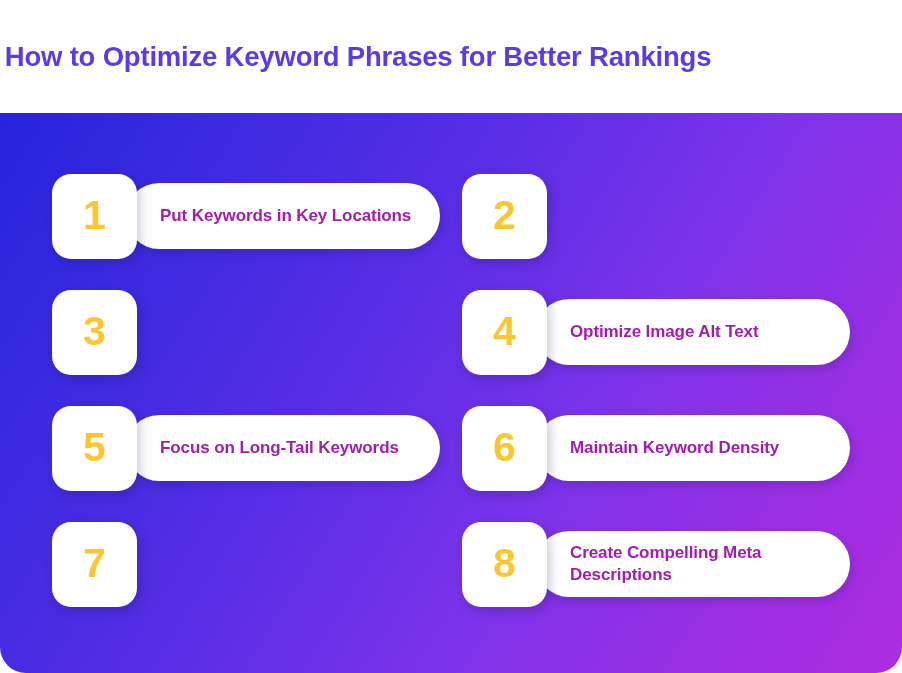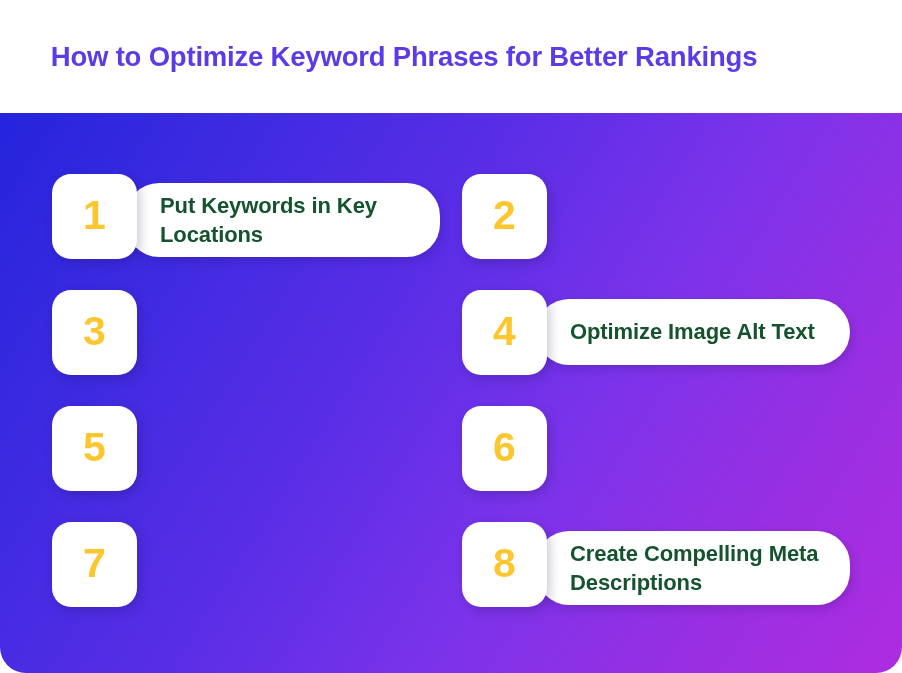--- a/index.html
+++ b/index.html
@@ -26,21 +26,20 @@
   #header-band {
     position: absolute;
     top: 0;
     left: 0;
     width: 716px;
     height: 113px;
     background: #ffffff;
     display: flex;
     align-items: center;
     justify-content: center;
-    margin-left: 46px;
   }
 
   #page-title {
     font-size: 27.5px;
     font-weight: bold;
     color: #5b3ae8;
     letter-spacing: -0.2px;
     white-space: nowrap;
   }
 
@@ -116,23 +115,23 @@
     min-height: 66px;
     background: #ffffff;
     border-radius: 33px;
     display: flex;
     align-items: center;
     padding: 8px 26px 8px 34px;
     box-shadow: 2px 4px 10px rgba(22, 12, 70, 0.18);
   }
 
   .label-text {
-    font-size: 22px;
+    font-size: 17px;
     font-weight: bold;
-    color: #14532d;
+    color: #a21caf;
     line-height: 1.32;
     letter-spacing: -0.1px;
   }
 </style>
 </head>
 <body>
 
 <div id="infographic">
 
   <div id="header-band">
@@ -170,25 +169,31 @@
       </div>
       <div class="label-pill">
         <span class="label-text">Optimize Image Alt Text</span>
       </div>
     </div>
 
     <div class="item-card">
       <div class="num-tile">
         <span class="num-text">5</span>
       </div>
+      <div class="label-pill">
+        <span class="label-text">Focus on Long-Tail Keywords</span>
+      </div>
     </div>
 
     <div class="item-card">
       <div class="num-tile">
         <span class="num-text">6</span>
+      </div>
+      <div class="label-pill">
+        <span class="label-text">Maintain Keyword Density</span>
       </div>
     </div>
 
     <div class="item-card">
       <div class="num-tile">
         <span class="num-text">7</span>
       </div>
     </div>
 
     <div class="item-card">

